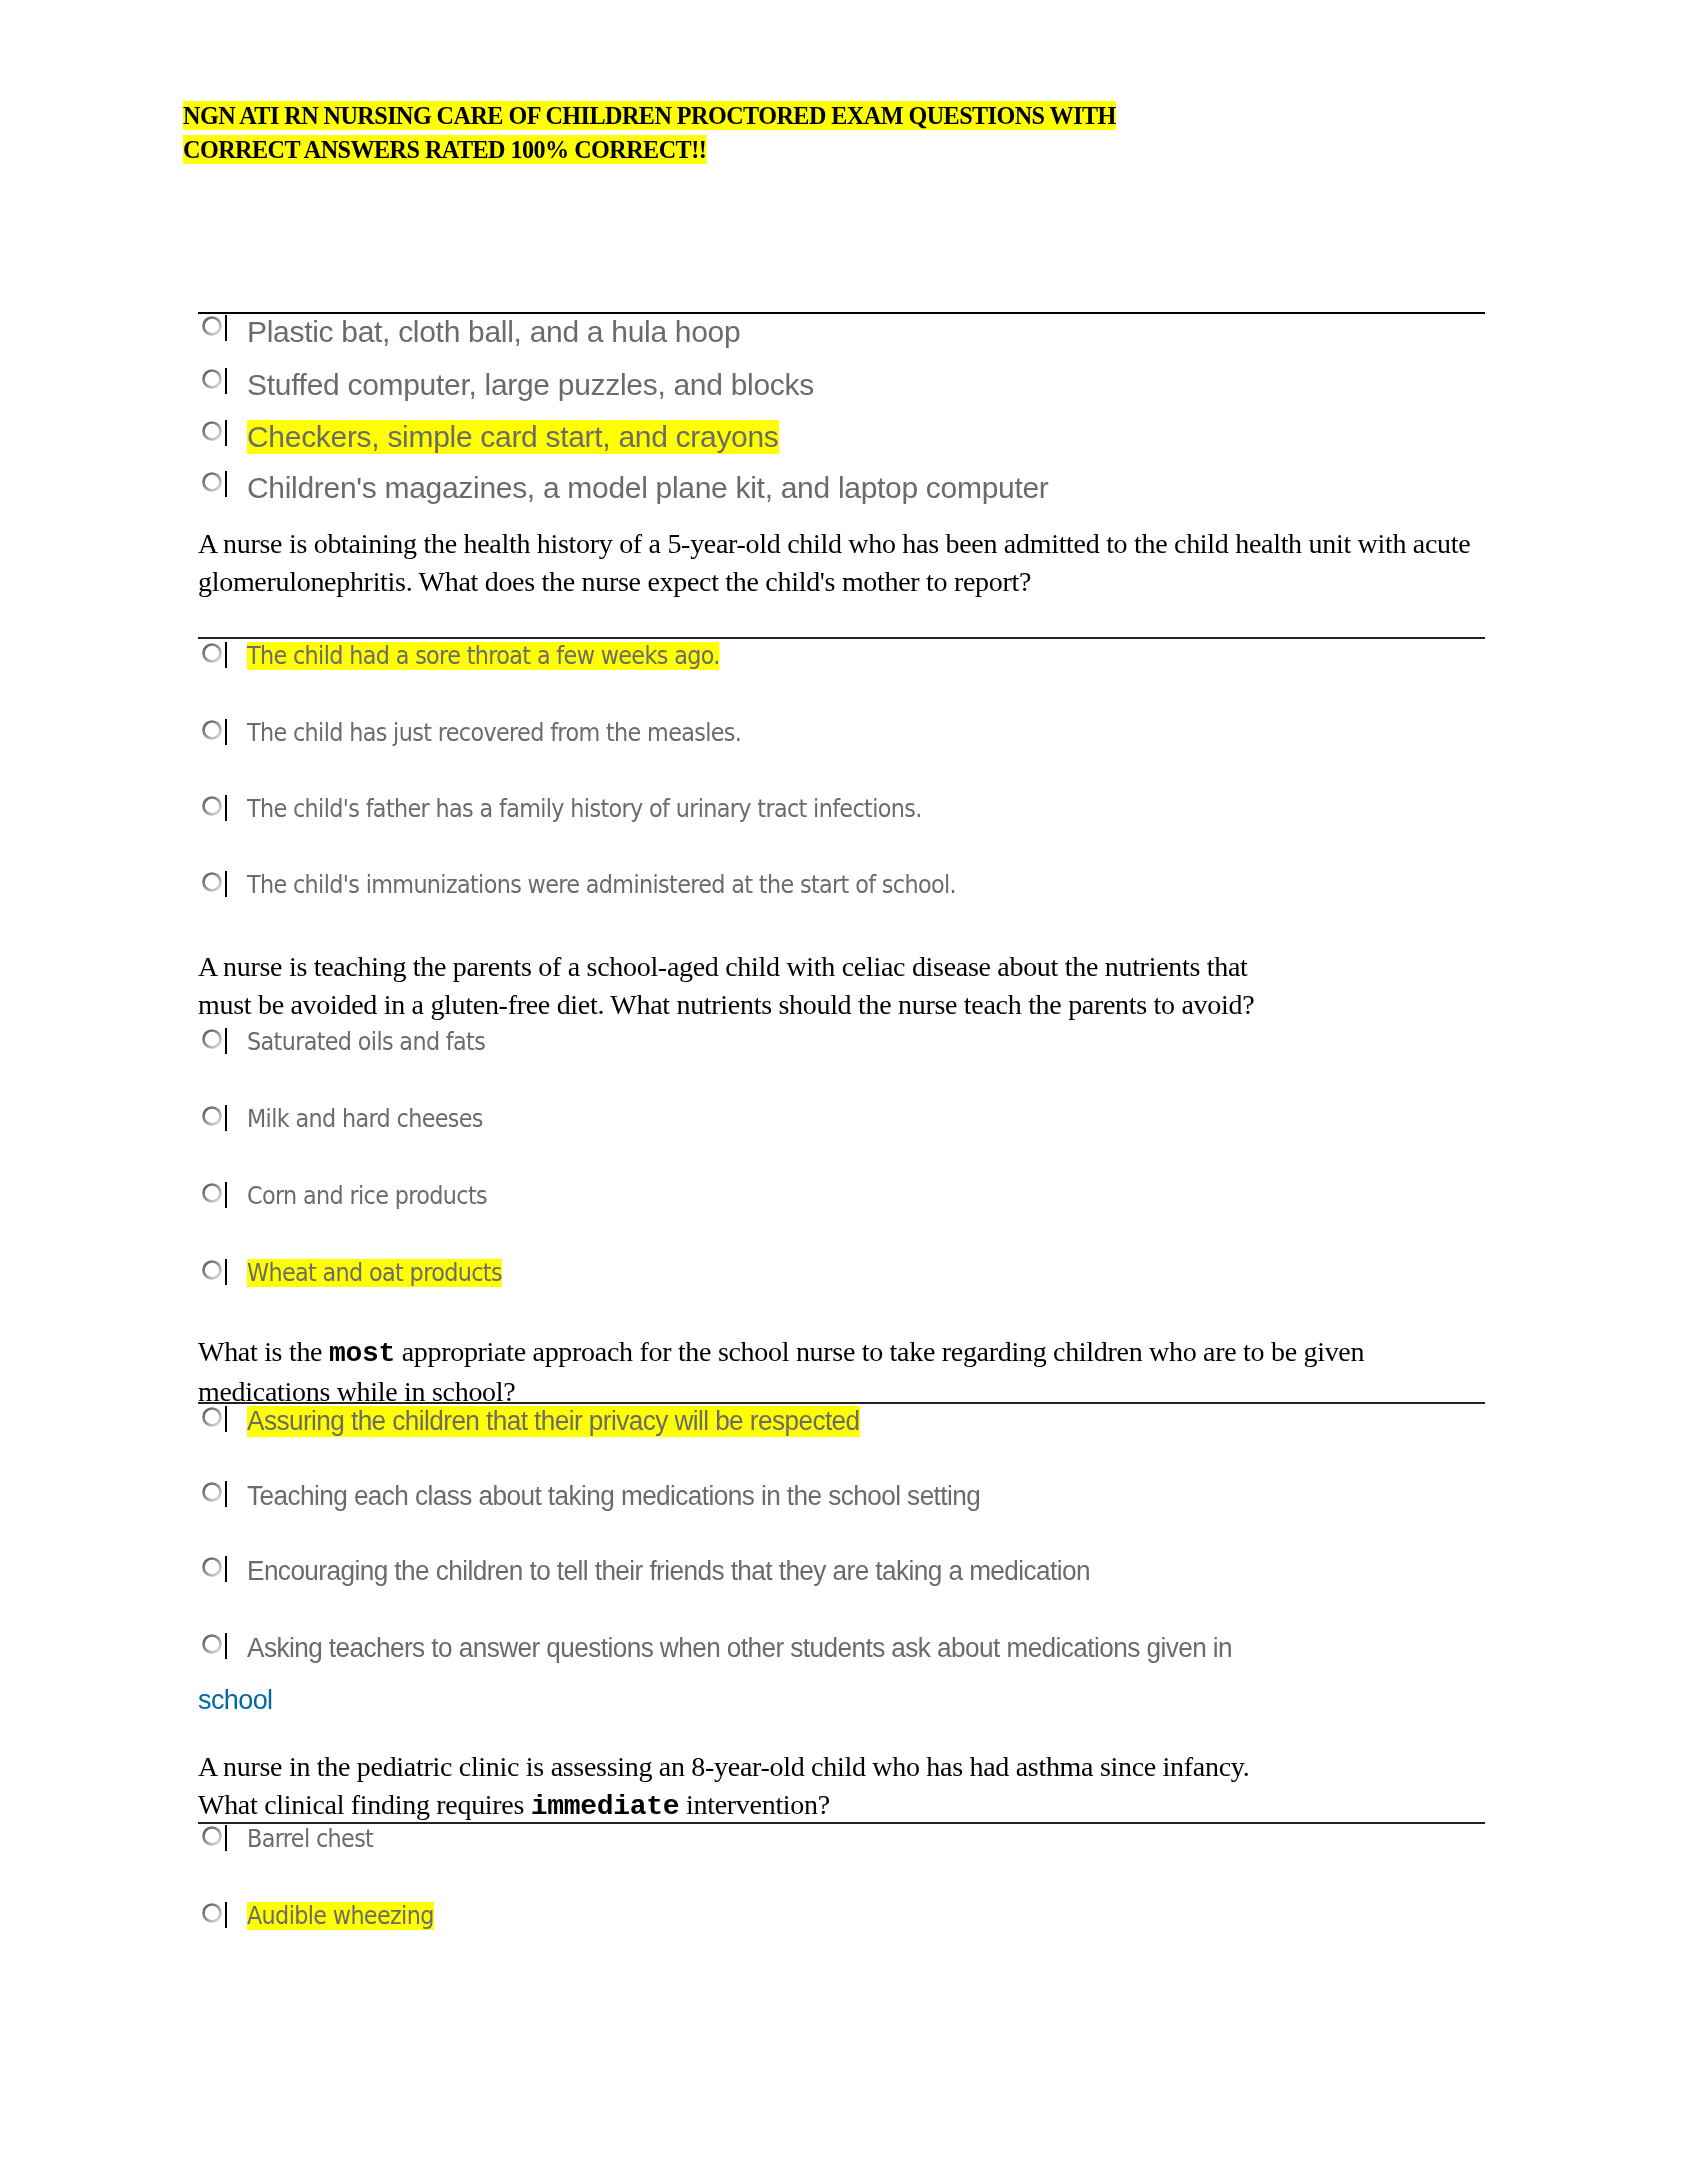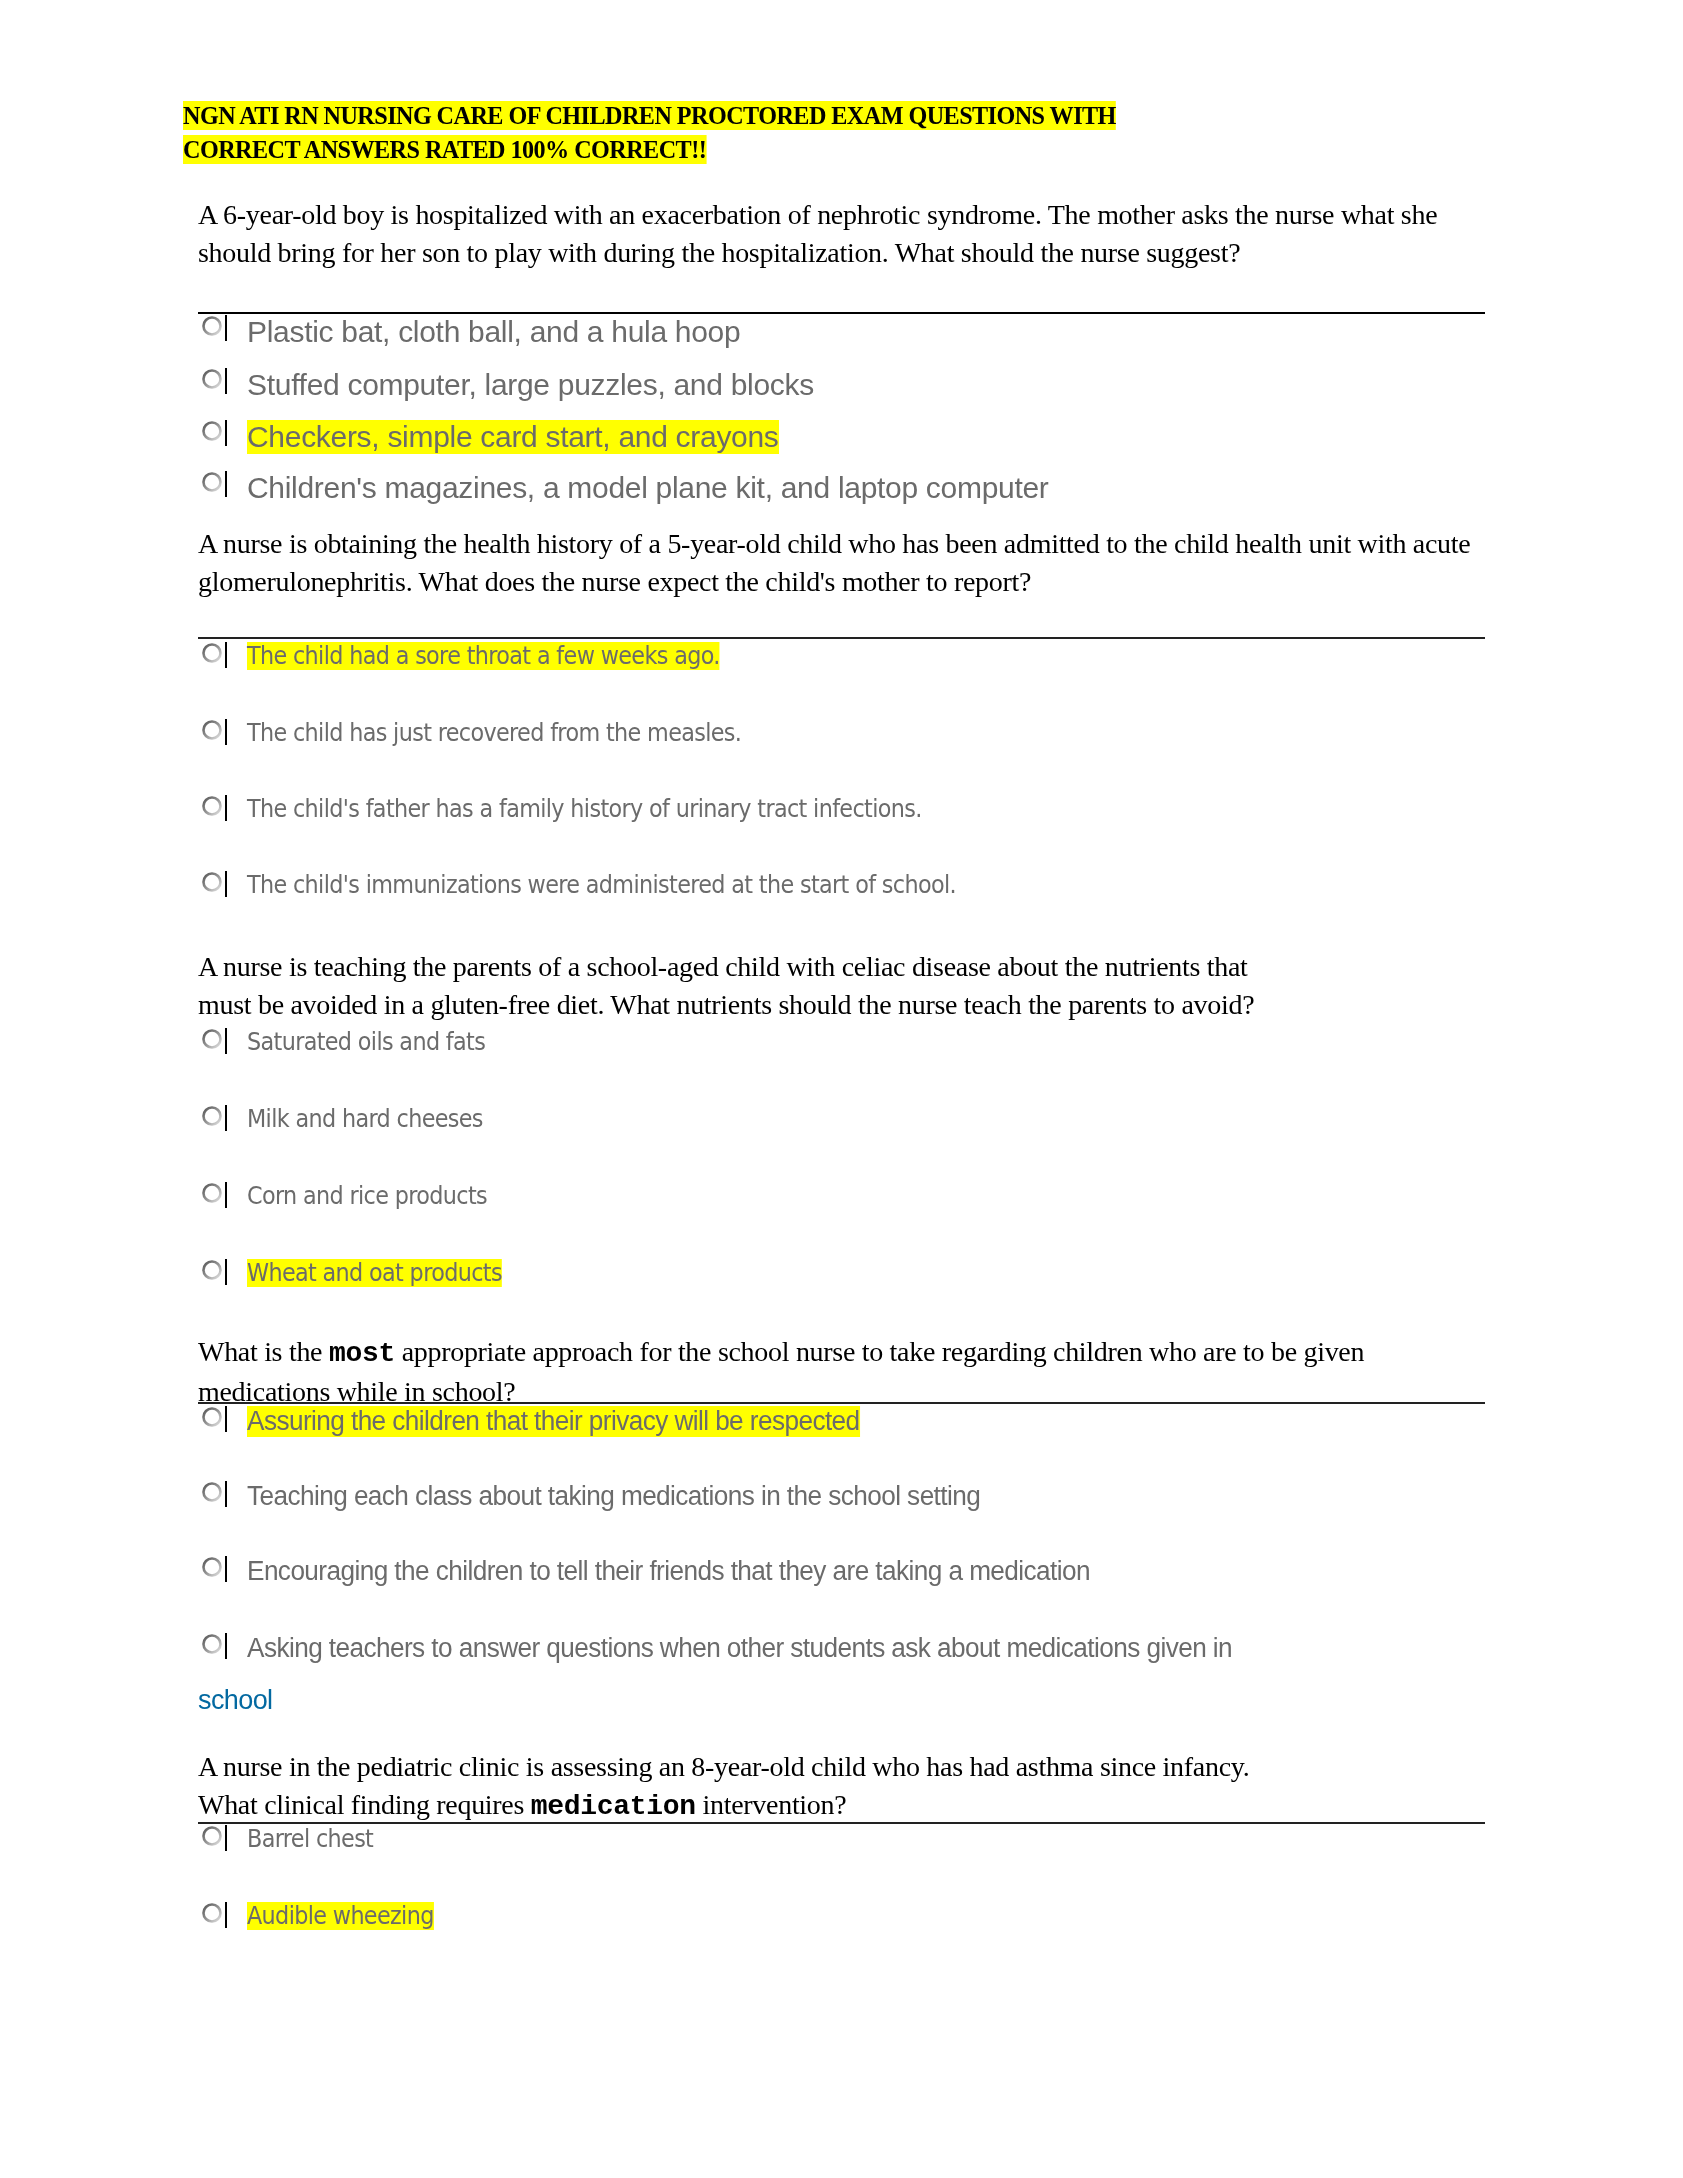--- a/index.html
+++ b/index.html
@@ -44,21 +44,20 @@
 </head>
 <body>
 
 <div class="page">
 
   <div class="title">
     <span>NGN ATI RN NURSING CARE OF CHILDREN PROCTORED EXAM QUESTIONS WITH</span><br>
     <span>CORRECT ANSWERS RATED 100% CORRECT!!</span>
   </div>
 
-  <div class="question" style="top:196px;">A 6-year-old boy is hospitalized with an exacerbation of nephrotic syndrome. The mother asks the nurse what she should bring for her son to play with during the hospitalization. What should the nurse suggest?</div>
   <div class="rule" style="top:312px;"></div>
 
   <div class="option" style="top:315px;">
     <span class="radio">
         <svg viewBox="0 0 22 22">
           <defs>
             <linearGradient id="rg" x1="0" y1="0" x2="1" y2="1">
               <stop offset="0" stop-color="#555"></stop>
               <stop offset="0.55" stop-color="#9a9a9a"></stop>
               <stop offset="1" stop-color="#e6e6e6"></stop>
@@ -218,21 +217,21 @@
           <circle cx="11" cy="11" r="8.5" fill="#fff" stroke="url(#rg)" stroke-width="2.6"></circle>
         </svg>
       </span>
     <span class="bar"></span>
     <span class="opt-text arial-narrow">Asking teachers to answer questions when other students ask about medications given in</span>
   </div>
   <div class="cont-line" style="top:1685px;">school</div>
 
   <div class="question" style="top:1748px;">
     <span>A nurse in the pediatric clinic is assessing an 8-year-old child who has had asthma since infancy.</span><br>
-    <span>What clinical finding requires </span><b class="emph">medication</b><span> intervention?</span>
+    <span>What clinical finding requires </span><b class="emph">immediate</b><span> intervention?</span>
   </div>
   <div class="rule thin" style="top:1822px;"></div>
 
   <div class="option" style="top:1825px;">
     <span class="radio">
         <svg viewBox="0 0 22 22">
           <circle cx="11" cy="11" r="8.5" fill="#fff" stroke="url(#rg)" stroke-width="2.6"></circle>
         </svg>
       </span>
     <span class="bar"></span>

